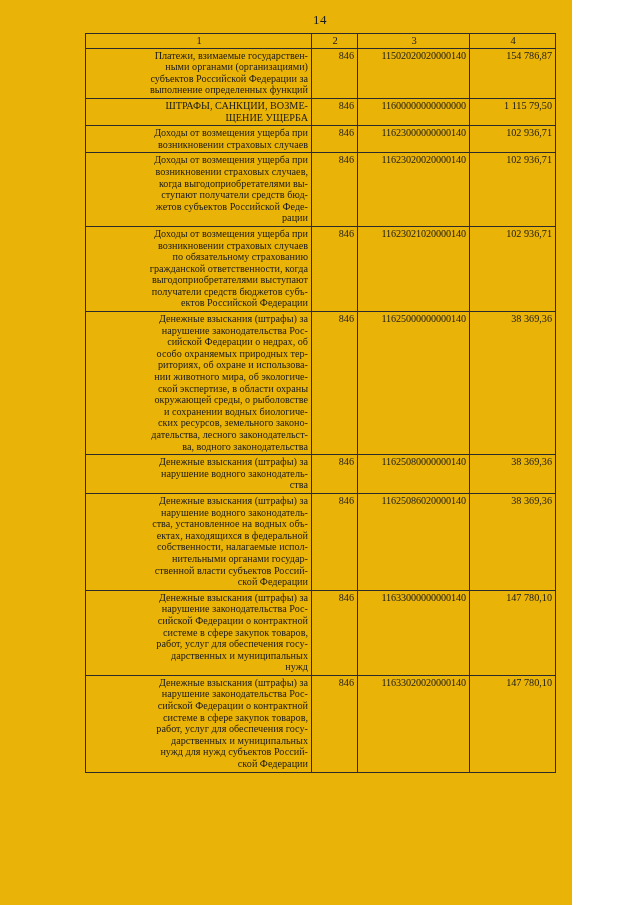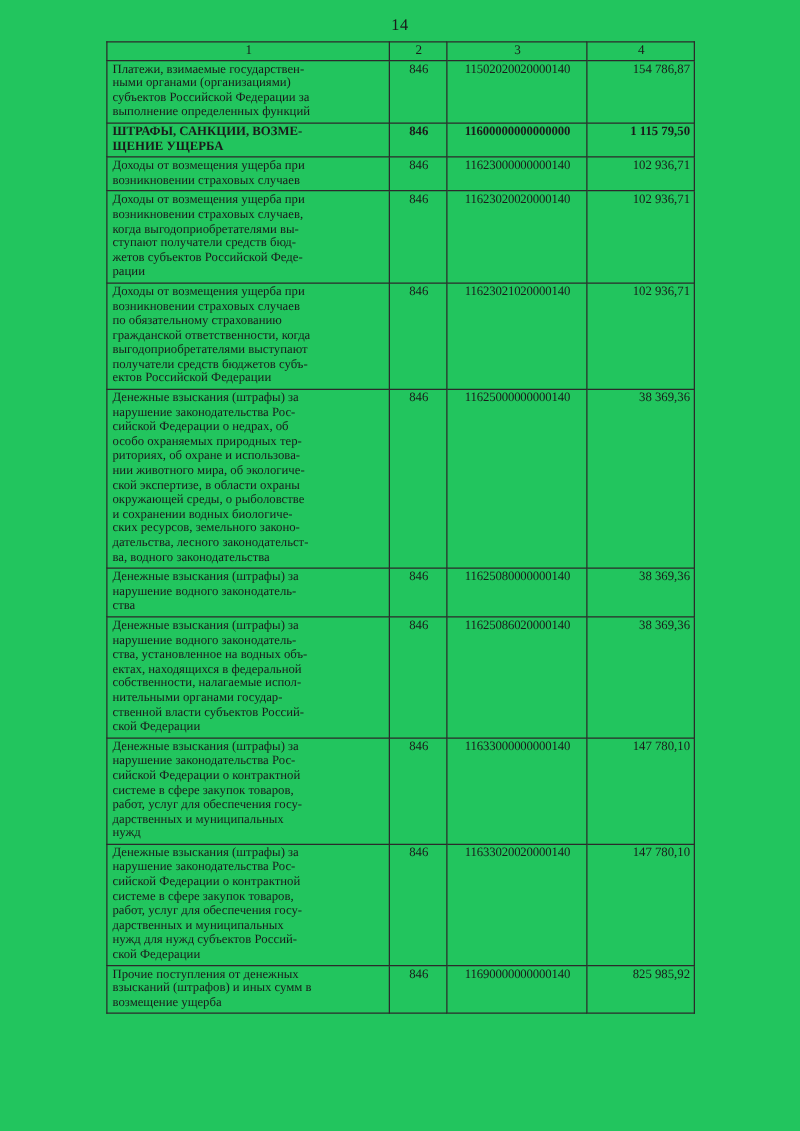--- a/index.html
+++ b/index.html
@@ -10,23 +10,23 @@
   body {
     width: 640px;
     height: 905px;
     font-family: "Liberation Serif", serif;
     color: #1a1a1a;
     position: relative;
     overflow: hidden;
   }
   .page {
     position: relative;
-    width: 640px;
+    width: 572px;
     height: 905px;
-    background: #22c55e;
+    background: #eab308;
   }
   .page-number {
     position: absolute;
     top: 12px;
     left: 0;
     width: 640px;
     text-align: center;
     font-size: 13px;
     letter-spacing: 0.5px;
   }
@@ -40,20 +40,21 @@
     border-collapse: collapse;
     width: 470px;
     table-layout: fixed;
   }
   table.doc td {
     border: 1px solid #2b2b2b;
     padding: 1px 3px 2px 4px;
     font-size: 10.2px;
     line-height: 11.6px;
     vertical-align: top;
+    text-align: right;
   }
   td.c-name {
     width: 226px;
     text-align: left;
     hyphens: manual;
   }
   td.c-admin {
     width: 46px;
     text-align: center;
     vertical-align: bottom;
@@ -72,21 +73,21 @@
     padding-right: 6px;
   }
   tr.hdr td {
     text-align: center;
     vertical-align: middle;
     font-size: 10.5px;
     padding-top: 1px;
     padding-bottom: 1px;
   }
   .bold {
-    font-weight: bold;
+    font-weight: normal;
   }
   .nm {
     display: block;
     white-space: pre-line;
   }
 </style>
 </head>
 <body>
 
 <div class="page">
@@ -230,27 +231,17 @@
 системе в сфере закупок товаров,
 работ, услуг для обеспечения госу-
 дарственных и муниципальных
 нужд для нужд субъектов Россий-
 ской Федерации</span>
             </td>
             <td class="c-admin">846</td>
             <td class="c-code">11633020020000140</td>
             <td class="c-sum">147 780,10</td>
           </tr>
-          <tr>
-            <td class="c-name">
-              <span class="nm">Прочие поступления от денежных
-взысканий (штрафов) и иных сумм в
-возмещение ущерба</span>
-            </td>
-            <td class="c-admin">846</td>
-            <td class="c-code">11690000000000140</td>
-            <td class="c-sum">825 985,92</td>
-          </tr>
         </tbody>
     </table>
   </div>
 
 </div>
 
 </body></html>

